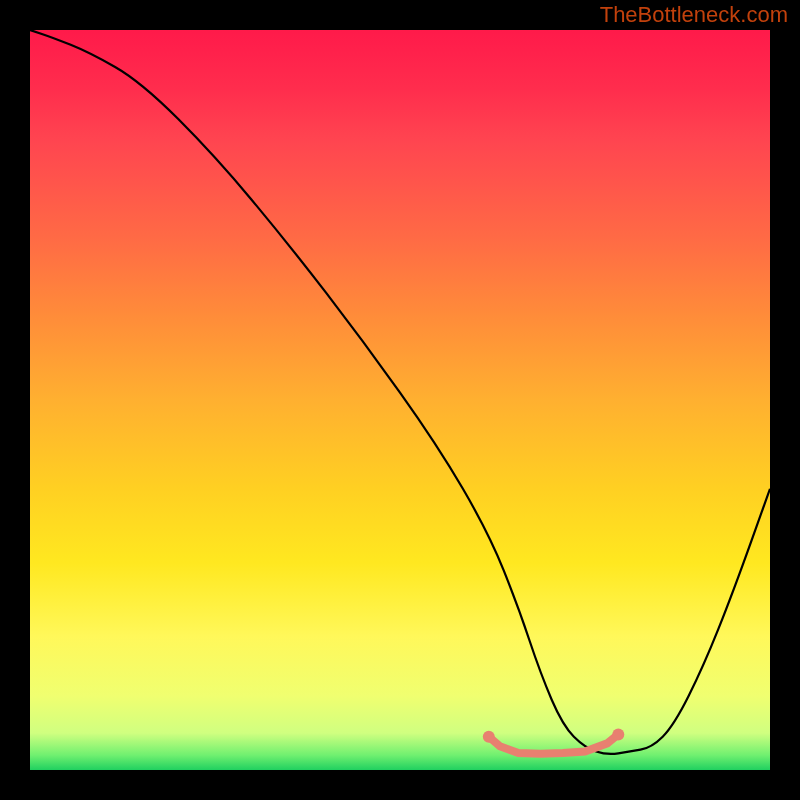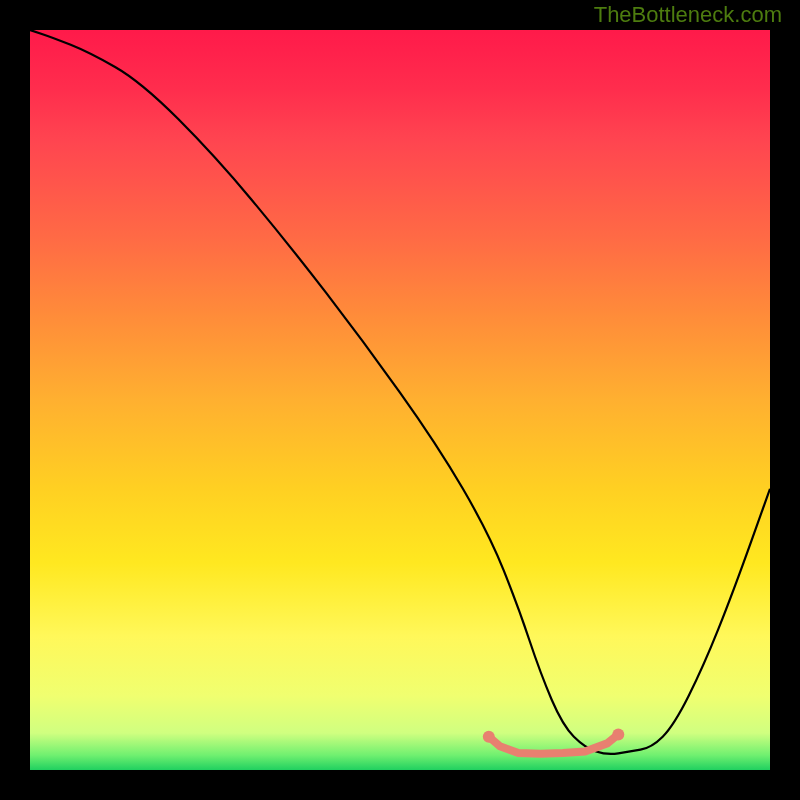--- a/index.html
+++ b/index.html
@@ -7,22 +7,22 @@
     width: 800px;
     height: 800px;
     background: #000;
     position: relative;
     font-family: Arial, sans-serif;
     overflow: hidden;
   }
   .attribution {
     position: absolute;
     top: 2px;
-    right: 18px;
-    color: #4d7c0f;
+    right: 12px;
+    color: #c2410c;
     font-size: 22px;
     font-weight: 500;
     z-index: 10;
   }
   .plot-area {
     position: absolute;
     left: 30px;
     top: 30px;
     width: 740px;
     height: 740px;

